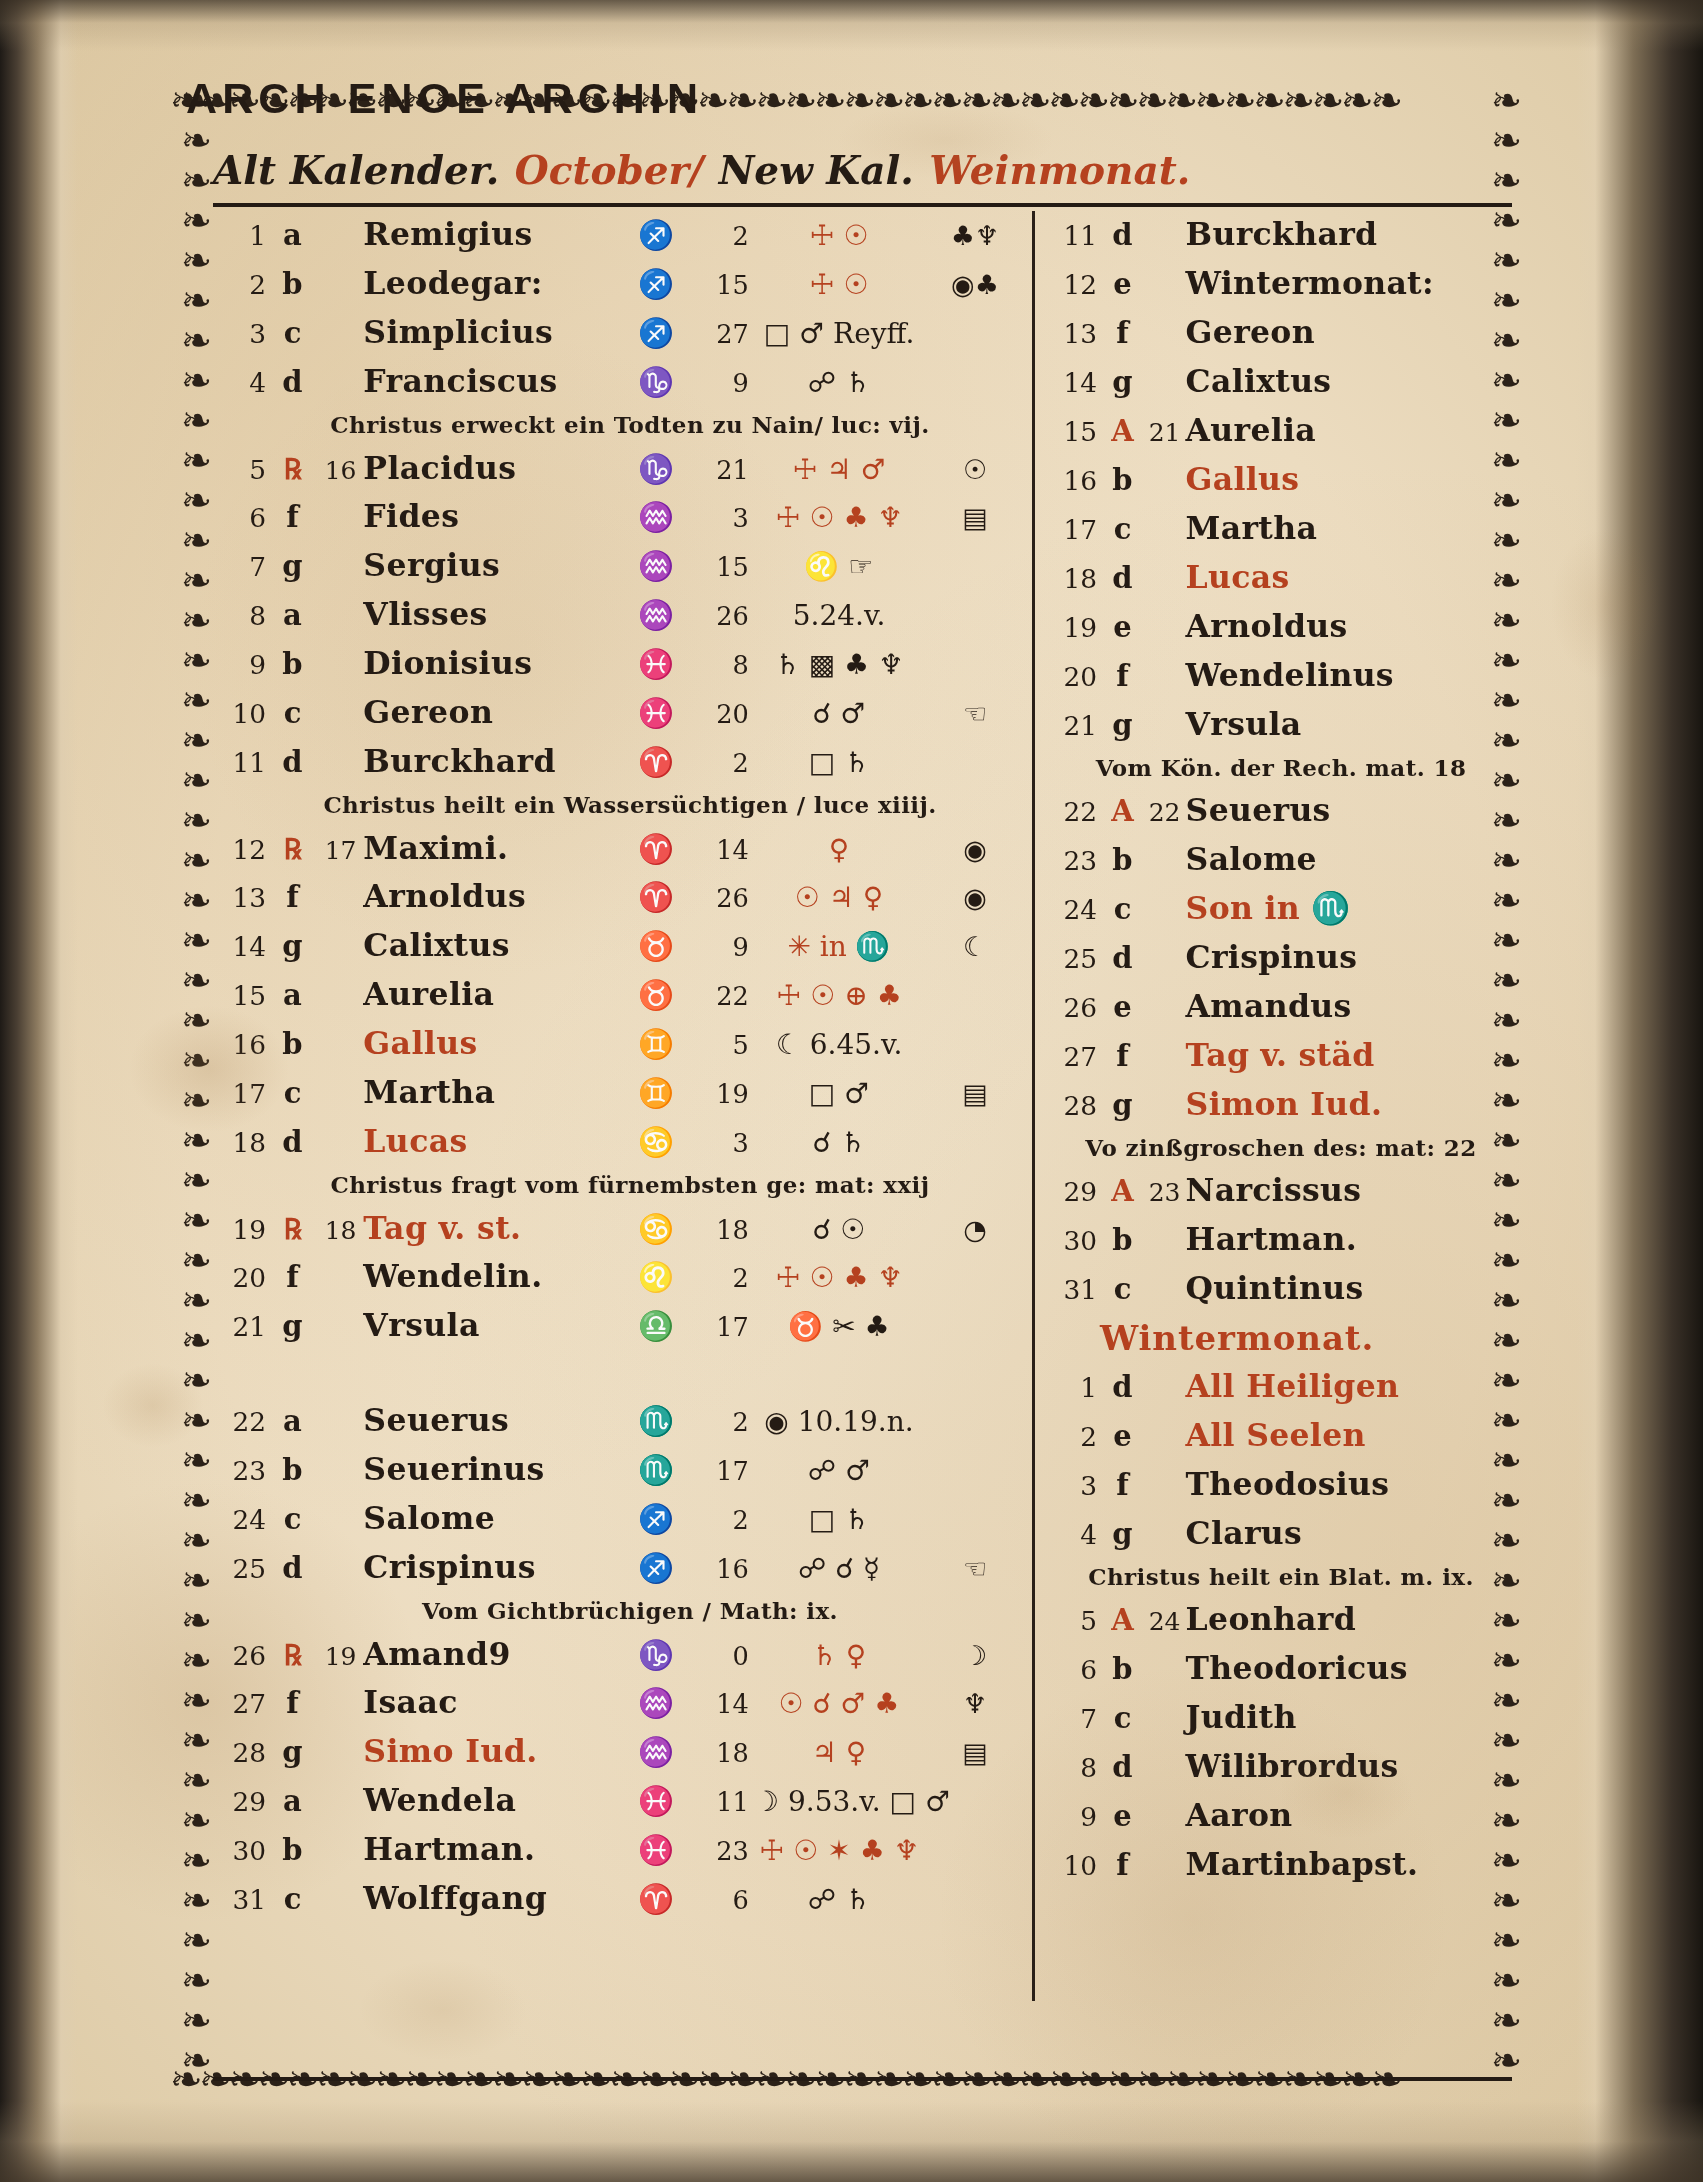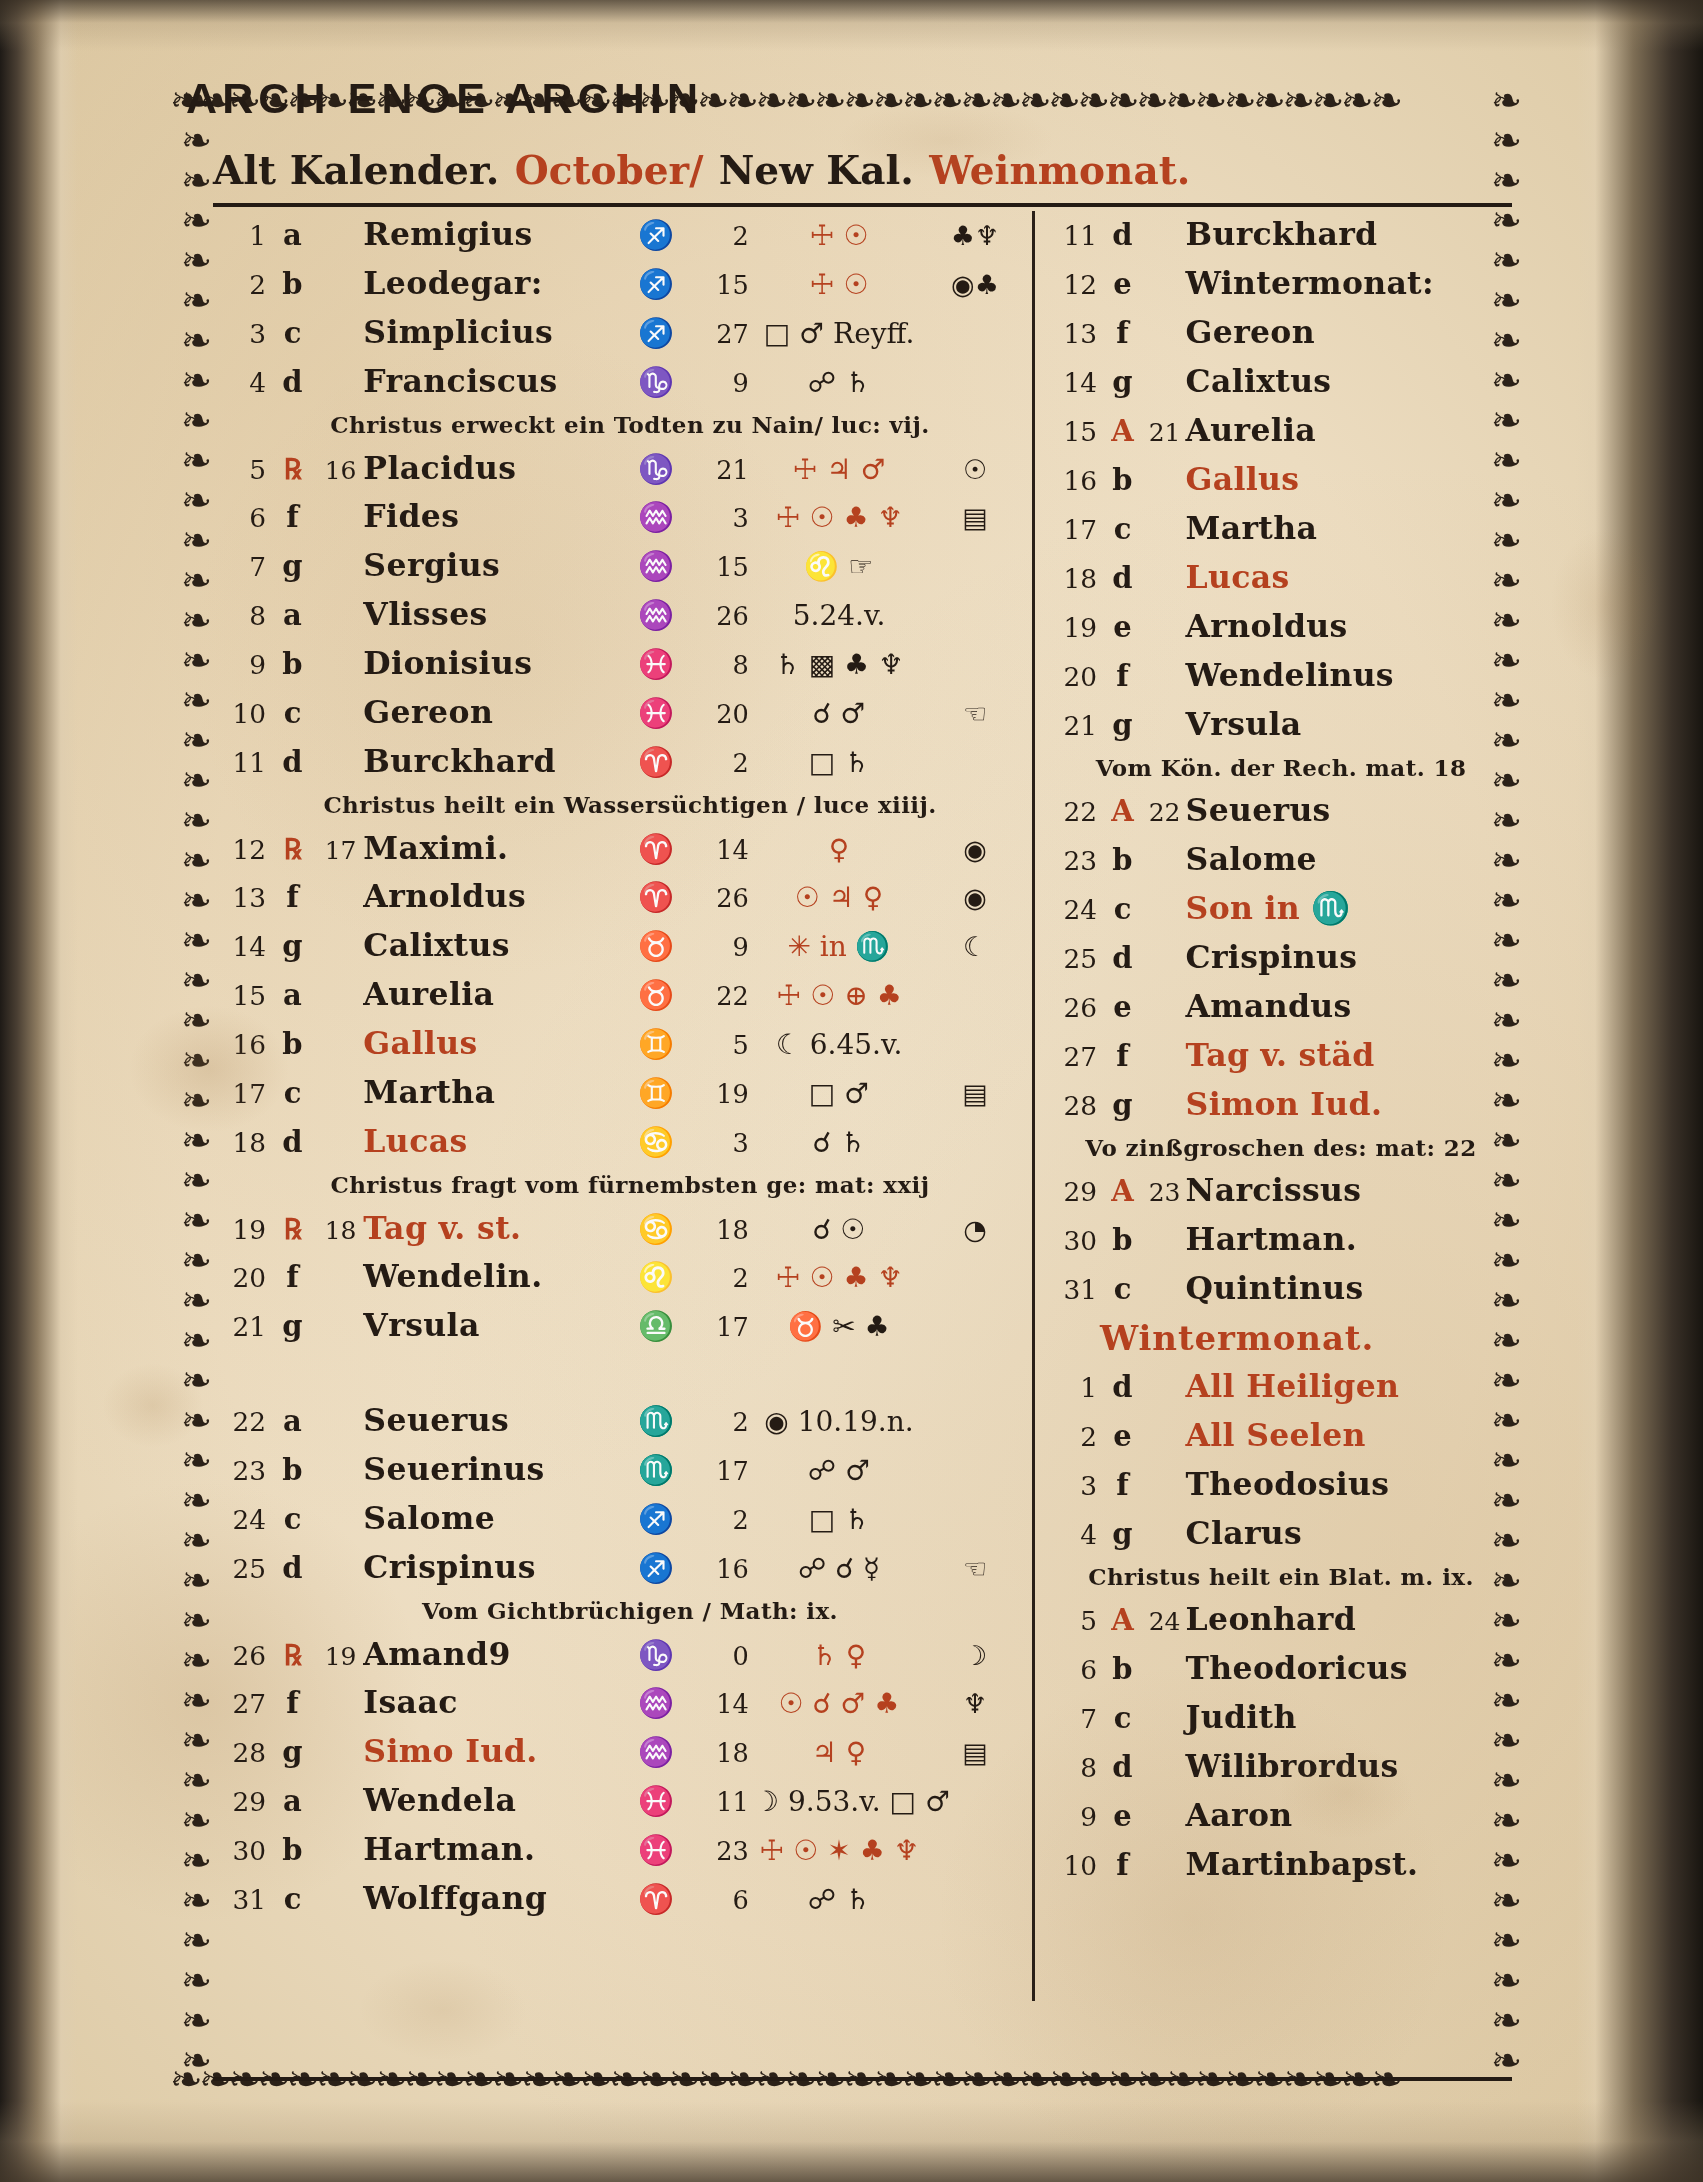--- a/index.html
+++ b/index.html
@@ -101,21 +101,21 @@
     left: 213px; top: 147px;
     width: 1295px; height: 53px;
     display: flex;
     align-items: baseline;
     font-size: 39px;
     color: #241b14;
     white-space: nowrap;
   }
   .t-black { font-weight: bold; }
   .t-red { color: #b5411f; font-weight: bold; }
-  #titleLine > span { margin-right: 15.3px; }
+  #titleLine > span { margin-right: 15.3px; font-style: italic; }
 
   #ruleTop {
     position: absolute;
     left: 213px; top: 203px;
     width: 1299px; height: 4.3px;
     background: #241b14;
   }
   #ruleBottom {
     position: absolute;
     left: 213px; bottom: 101px;

